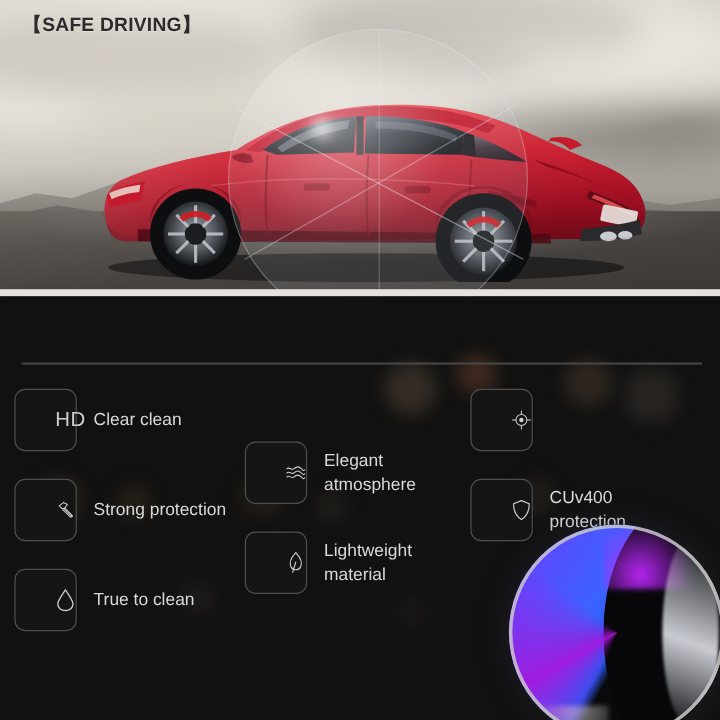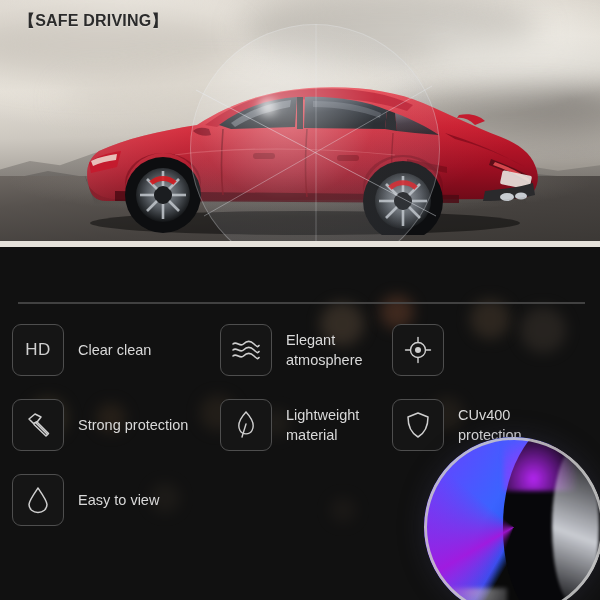--- a/index.html
+++ b/index.html
@@ -88,30 +88,31 @@
   
   .panel { position:absolute; left:0; top:247px; width:600px; height:353px; background:#111111; overflow:hidden; }
   .bokeh { position:absolute; border-radius:50%; filter:blur(7px); }
 
   .divider { position:absolute; left:18px; top:55px; width:567px; height:2px; background:#4a4a4a; opacity:.85; }
 
   .features { position:absolute; left:0; top:77px; width:600px; }
   .frow { position:relative; height:75px; }
   .feature { position:absolute; display:flex; align-items:center; }
   .col1 { left:12px; width:180px; }
-  .col2 { left:220px; width:180px; }
+  .col2 { left:204px; width:180px;margin-top:44px; }
   .col3 { left:392px; width:200px; }
 
   .icon-box {
     width:52px; height:52px; flex:0 0 52px;
     border:1px solid #4e4e4e;
     border-radius:9px;
     background:#151515;
-    display:flex; align-items:center; justify-content:center;
+    display:flex; align-items:center; 
     position:relative;
+    padding-left:33px;
   }
   .icon-box svg { display:block; }
   .icon-hd {
     color:#cfcfcf; font-size:17px; letter-spacing:.5px;
     font-family:"Liberation Sans", sans-serif;
   }
   .flabel {
     margin-left:14px;
     color:#d9d9d9;
     font-size:14.5px;
@@ -399,21 +400,21 @@
         </div>
       </div>
 
       <div class="frow">
         <div class="feature col1">
           <div class="icon-box">
             <svg width="24" height="30" viewBox="0 0 24 30" fill="none" stroke="#cfcfcf" stroke-width="1.5" stroke-linejoin="round">
               <path d="M12 3 C17.5 11, 21 16, 21 19.5 C21 24.2, 17 27.5, 12 27.5 C7 27.5, 3 24.2, 3 19.5 C3 16, 6.5 11, 12 3 Z"></path>
             </svg>
           </div>
-          <div class="flabel">Easy to view</div>
+          <div class="flabel">True to clean</div>
         </div>
       </div>
 
     </div>
 
     <div class="uv-lens" style="top:190px;left:424px;">
       <div class="sheen"></div>
       <div class="darkcut"></div>
       <div class="topviolet"></div>
       <div class="glint"></div>

